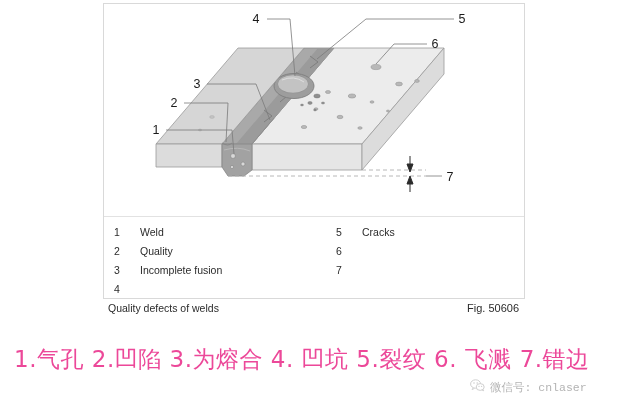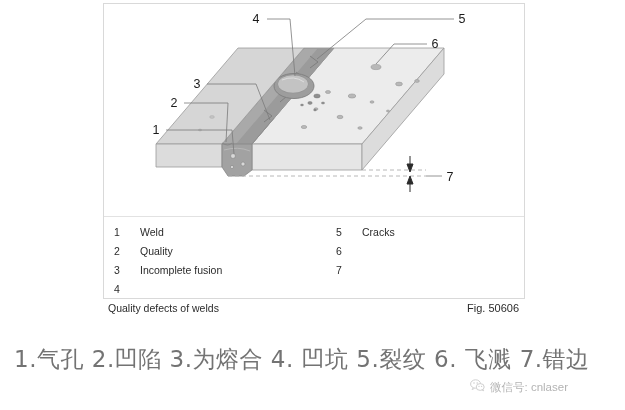--- a/index.html
+++ b/index.html
@@ -98,41 +98,41 @@
     white-space: nowrap;
   }
 
   
   #cn-caption {
     position: absolute;
     left: 14px;
     top: 344px;
     width: 600px;
     font-size: 23px;
-    color: #737373;
+    color: #ec4899;
     letter-spacing: 0.5px;
     white-space: nowrap;
     font-family: "DejaVu Sans", "Liberation Sans", sans-serif;
   }
 
   
   #watermark {
     position: absolute;
     left: 470px;
     top: 378px;
     display: flex;
     align-items: center;
     gap: 5px;
     opacity: 0.52;
   }
   #watermark .wm-text {
     font-size: 11.5px;
     color: #6d6d6d;
     white-space: nowrap;
-    font-family: Liberation Sans, sans-serif;
+    font-family: Liberation Mono, monospace;
   }
 </style>
 </head>
 <body>
 
 <div id="figure-box">
 
   <div id="drawing">
     <svg width="420" height="212" viewBox="0 0 420 212" xmlns="http://www.w3.org/2000/svg">
       <defs>

